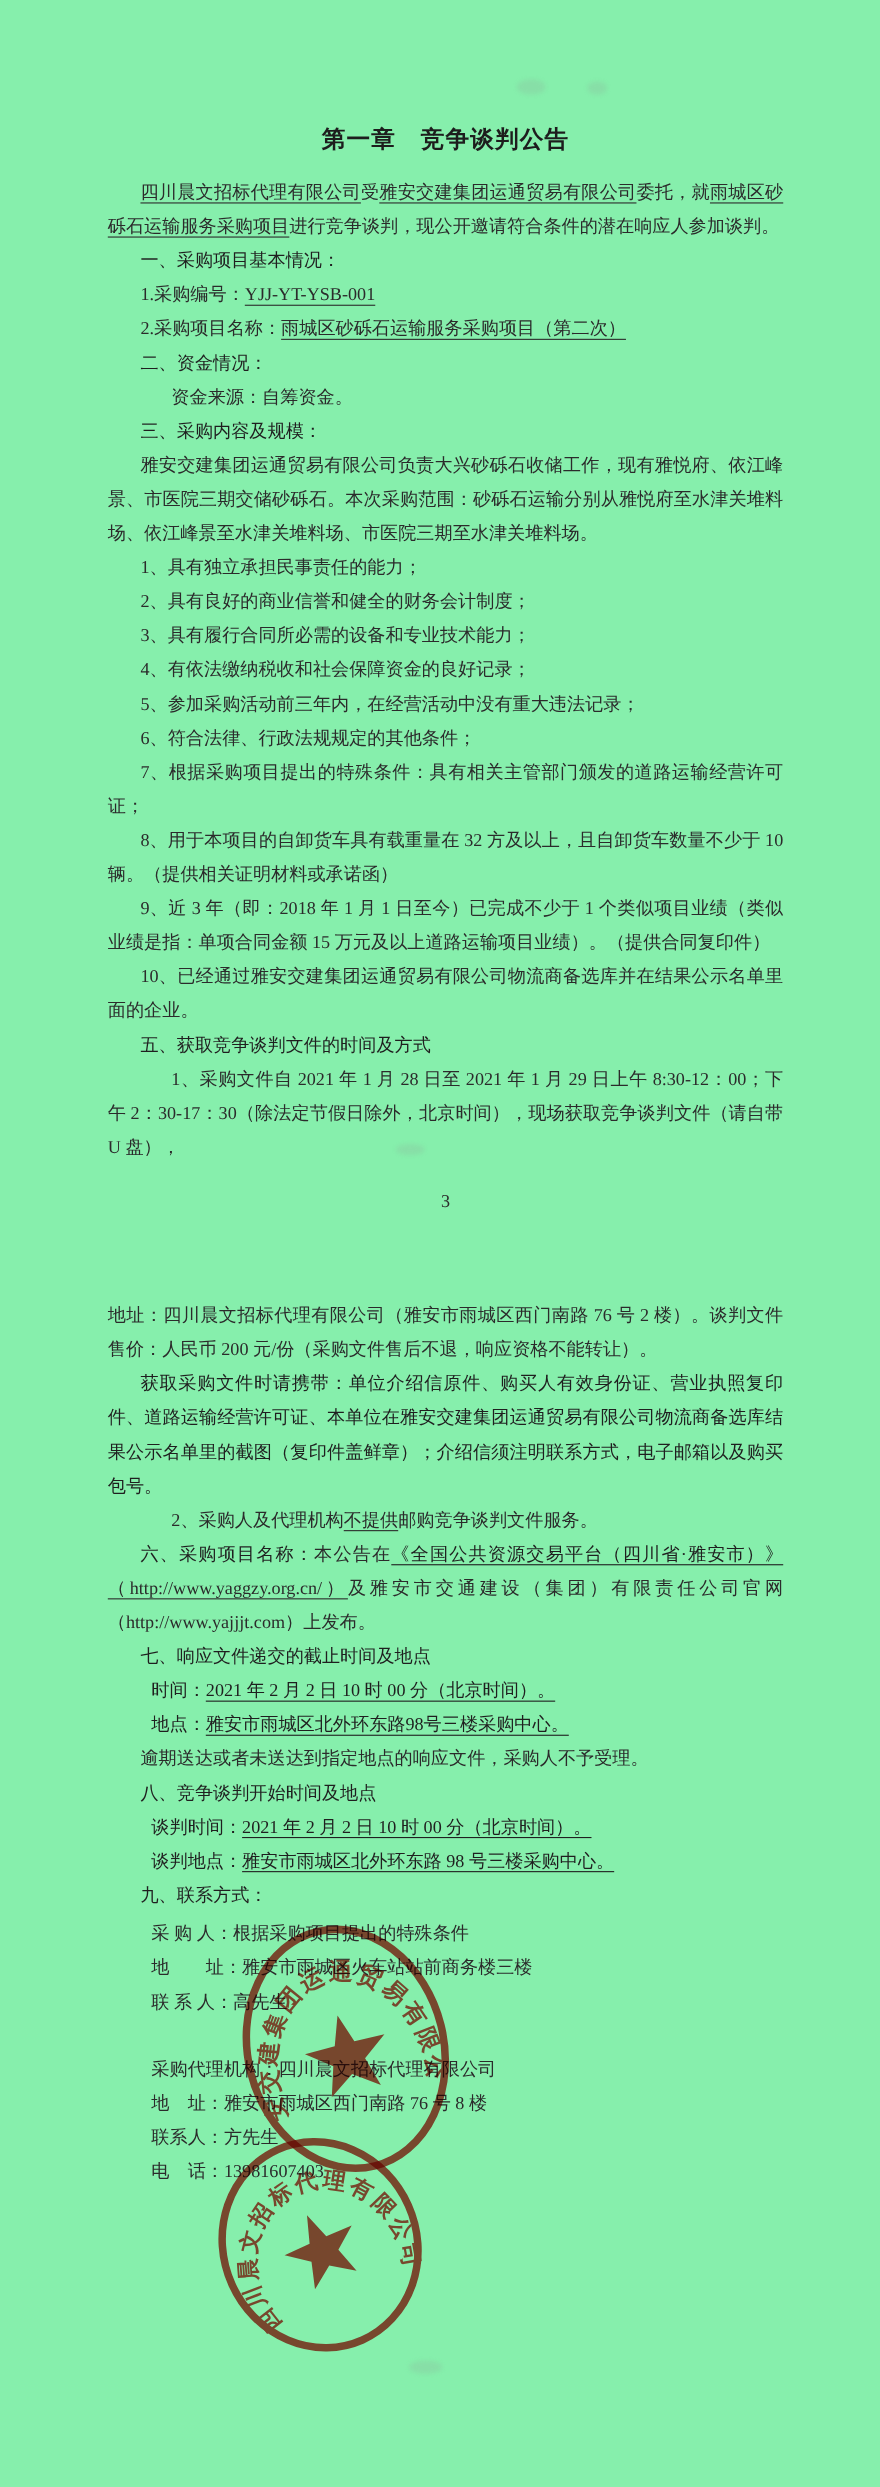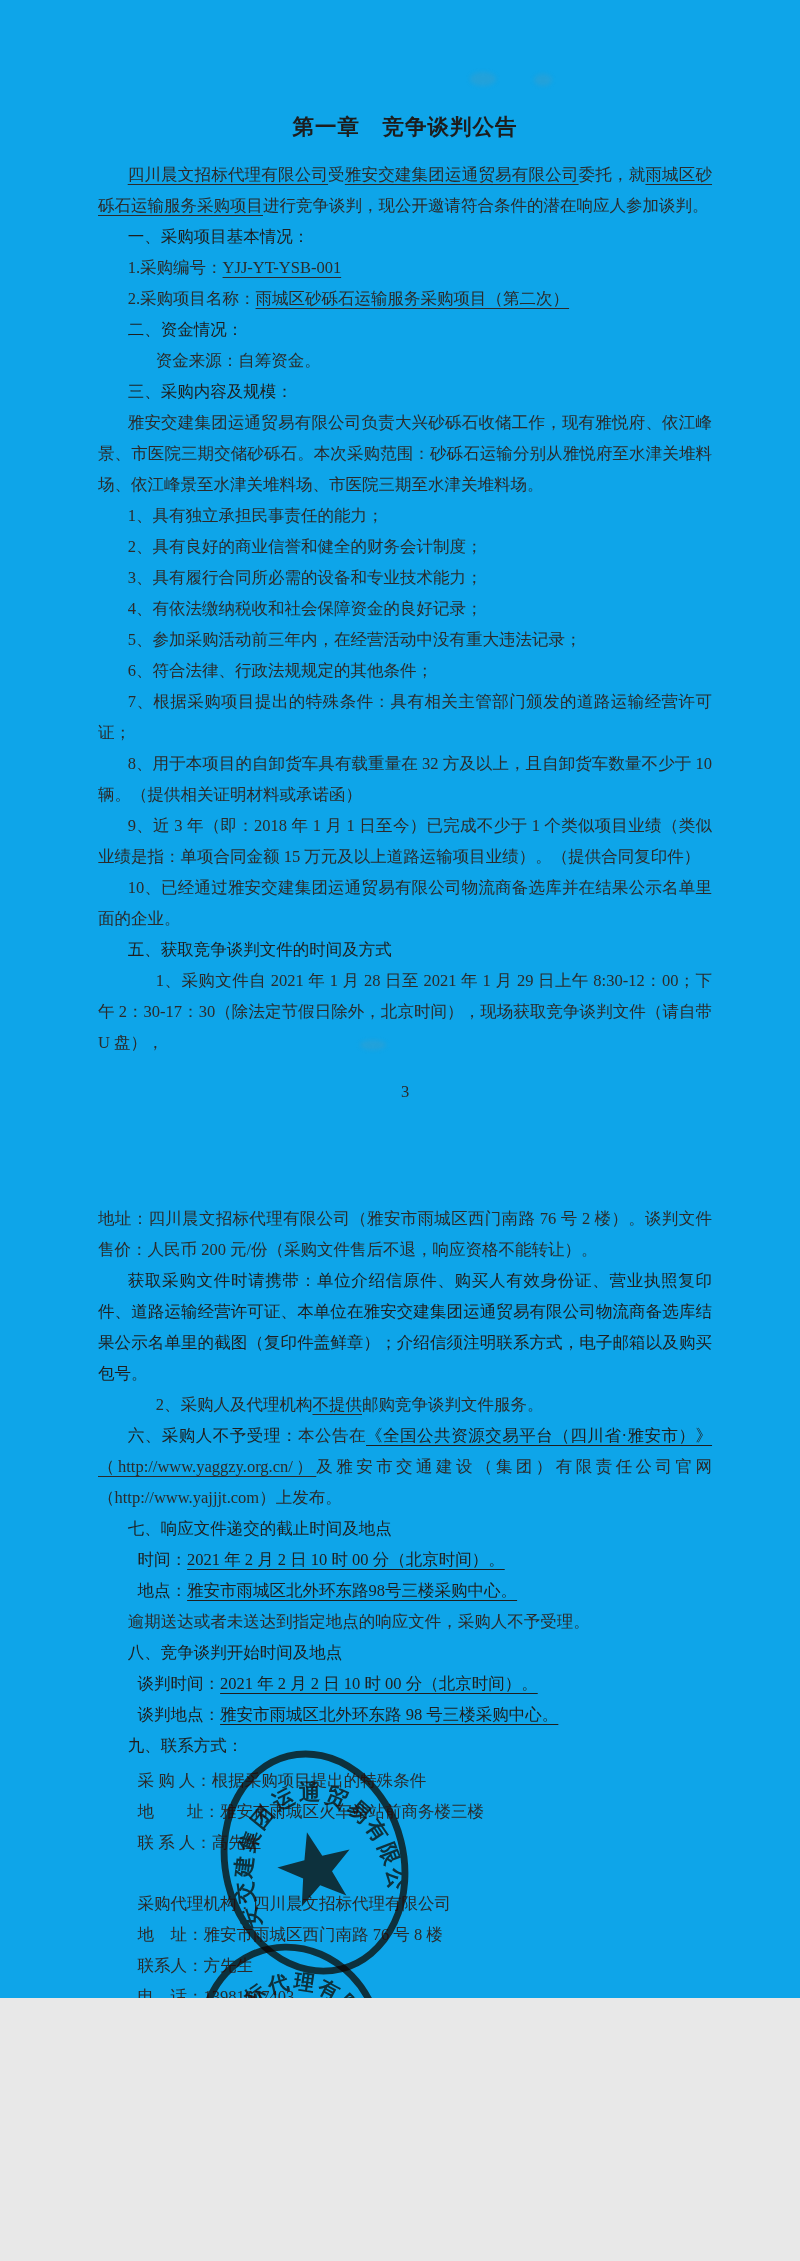--- a/index.html
+++ b/index.html
@@ -1,20 +1,20 @@
 <!DOCTYPE html>
 <html><head>
 <meta charset="utf-8">
 <style>
   html,body{margin:0;padding:0;background:#e8e8e8;}
   .doc{
     position:relative;
-    width:800px;height:1998px;
+    width:800px;height:2261px;
     margin:0 auto;
-    background:#0ea5e9;
+    background:#86efac;
     overflow:hidden;
     font-family:"Liberation Serif","DejaVu Serif",serif;
     color:#2b2b2b;
   }
   .content{
     padding:112px 88px 0 98px;
     font-size:16.5px;
     line-height:31px;
     text-align:justify;
   }
@@ -70,24 +70,24 @@
         <p class="ln ind1"><span>4、有依法缴纳税收和社会保障资金的良好记录；</span></p>
         <p class="ln ind1"><span>5、参加采购活动前三年内，在经营活动中没有重大违法记录；</span></p>
         <p class="ln ind1"><span>6、符合法律、行政法规规定的其他条件；</span></p>
         <p class="ln ind1"><span>7、根据采购项目提出的特殊条件：具有相关主管部门颁发的道路运输经营许可证；</span></p>
         <p class="ln ind1"><span>8、用于本项目的自卸货车具有载重量在 32 方及以上，且自卸货车数量不少于 10 辆。（提供相关证明材料或承诺函）</span></p>
         <p class="ln ind1"><span>9、近 3 年（即：2018 年 1 月 1 日至今）已完成不少于 1 个类似项目业绩（类似业绩是指：单项合同金额 15 万元及以上道路运输项目业绩）。（提供合同复印件）</span></p>
         <p class="ln ind1"><span>10、已经通过雅安交建集团运通贸易有限公司物流商备选库并在结果公示名单里面的企业。</span></p>
         <p class="ln ind1"><span class="b">五、获取竞争谈判文件的时间及方式</span></p>
         <p class="ln ind2"><span>1、采购文件自 2021 年 1 月 28 日至 2021 年 1 月 29 日上午 8:30-12：00；下午 2：30-17：30（除法定节假日除外，北京时间），现场获取竞争谈判文件（请自带 U 盘），</span></p>
         <p class="ln pagenum" style="margin-top: 18px;"><span>3</span></p>
-        <p class="ln" style="margin-top: 96px;"><span>地址：四川晨文招标代理有限公司（雅安市雨城区西门南路 76 号 2 楼）。谈判文件售价：人民币 200 元/份（采购文件售后不退，响应资格不能转让）。</span></p>
+        <p class="ln" style="margin-top: 73px;"><span>地址：四川晨文招标代理有限公司（雅安市雨城区西门南路 76 号 2 楼）。谈判文件售价：人民币 200 元/份（采购文件售后不退，响应资格不能转让）。</span></p>
         <p class="ln ind1"><span class="b">获取采购文件时请携带：单位介绍信原件、购买人有效身份证、营业执照复印件、道路运输经营许可证、本单位在雅安交建集团运通贸易有限公司物流商备选库结果公示名单里的截图（复印件盖鲜章）；介绍信须注明联系方式，电子邮箱以及购买包号。</span></p>
         <p class="ln ind2"><span>2、采购人及代理机构</span><span class="u">不提供</span><span>邮购竞争谈判文件服务。</span></p>
-        <p class="ln ind1"><span class="b">六、采购人不予受理：</span><span>本公告在</span><span class="u b">《全国公共资源交易平台（四川省·雅安市）》</span><span class="u">（http://www.yaggzy.org.cn/）</span><span>及雅安市交通建设（集团）有限责任公司官网（http://www.yajjjt.com）上发布。</span></p>
+        <p class="ln ind1"><span class="b">六、采购项目名称：</span><span>本公告在</span><span class="u b">《全国公共资源交易平台（四川省·雅安市）》</span><span class="u">（http://www.yaggzy.org.cn/）</span><span>及雅安市交通建设（集团）有限责任公司官网（http://www.yajjjt.com）上发布。</span></p>
         <p class="ln ind1"><span class="b">七、响应文件递交的截止时间及地点</span></p>
         <p class="ln ind3"><span class="b">时间：</span><span class="u b">2021 年 2 月 2 日 10 时 00 分（北京时间）。</span></p>
         <p class="ln ind3"><span class="b">地点：</span><span class="u b">雅安市雨城区北外环东路98号三楼采购中心。</span></p>
         <p class="ln ind1"><span>逾期送达或者未送达到指定地点的响应文件，采购人不予受理。</span></p>
         <p class="ln ind1"><span class="b">八、竞争谈判开始时间及地点</span></p>
         <p class="ln ind3"><span class="b">谈判时间：</span><span class="u b">2021 年 2 月 2 日 10 时 00 分（北京时间）。</span></p>
         <p class="ln ind3"><span class="b">谈判地点：</span><span class="u b">雅安市雨城区北外环东路 98 号三楼采购中心。</span></p>
         <p class="ln ind1"><span class="b">九、联系方式：</span></p>
         <p class="ln ind3" style="margin-top: 4px;"><span>采 购 人：根据采购项目提出的特殊条件</span></p>
         <p class="ln ind3"><span>地　　址：雅安市雨城区火车站站前商务楼三楼</span></p>

